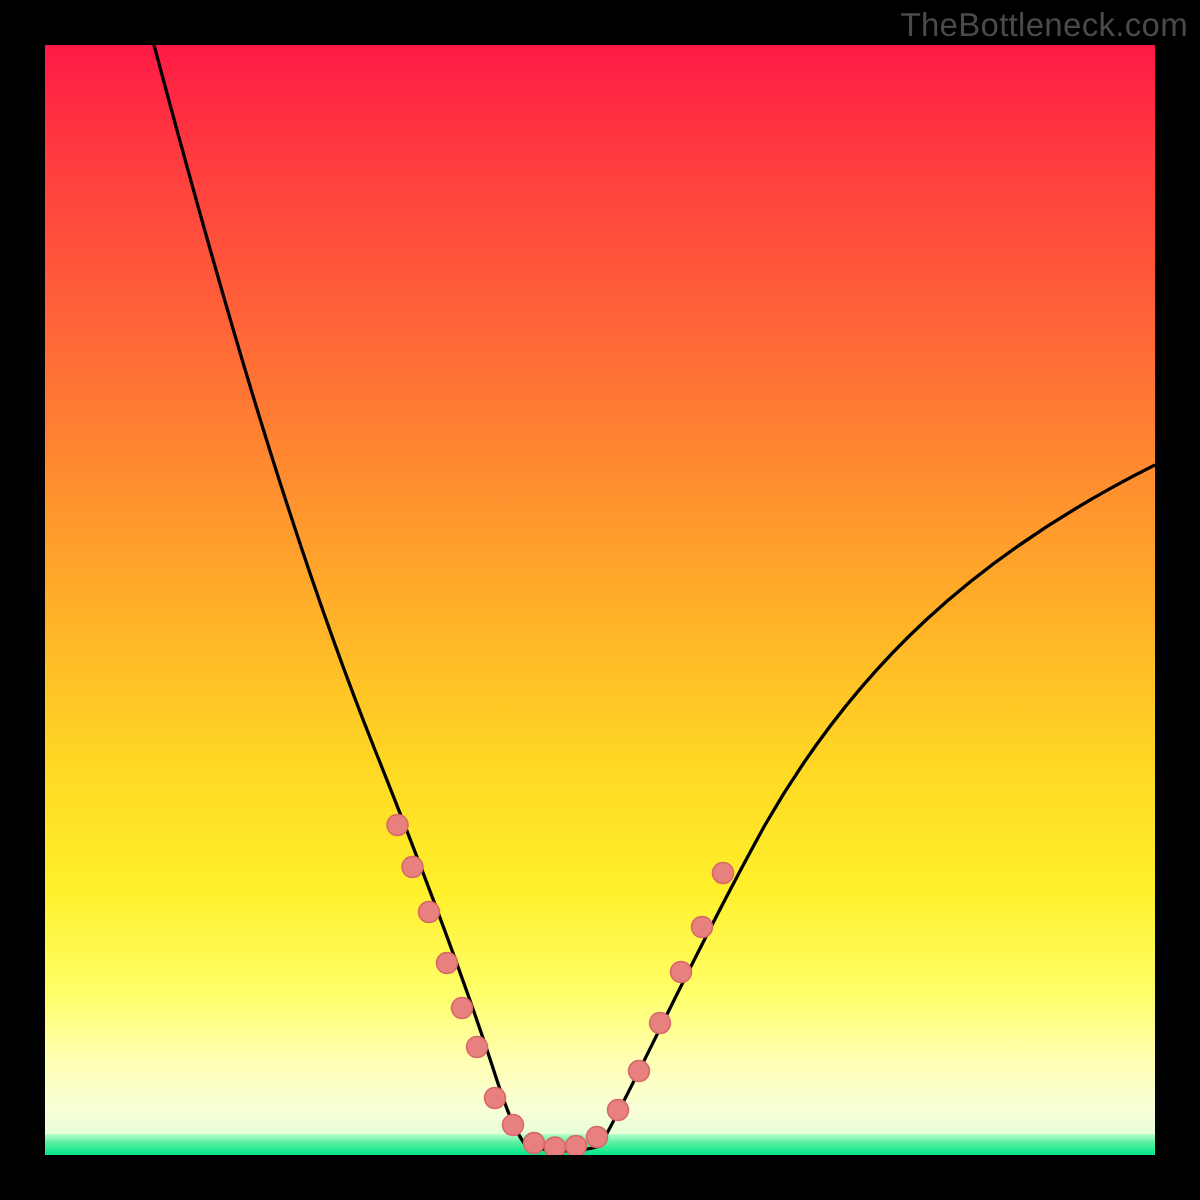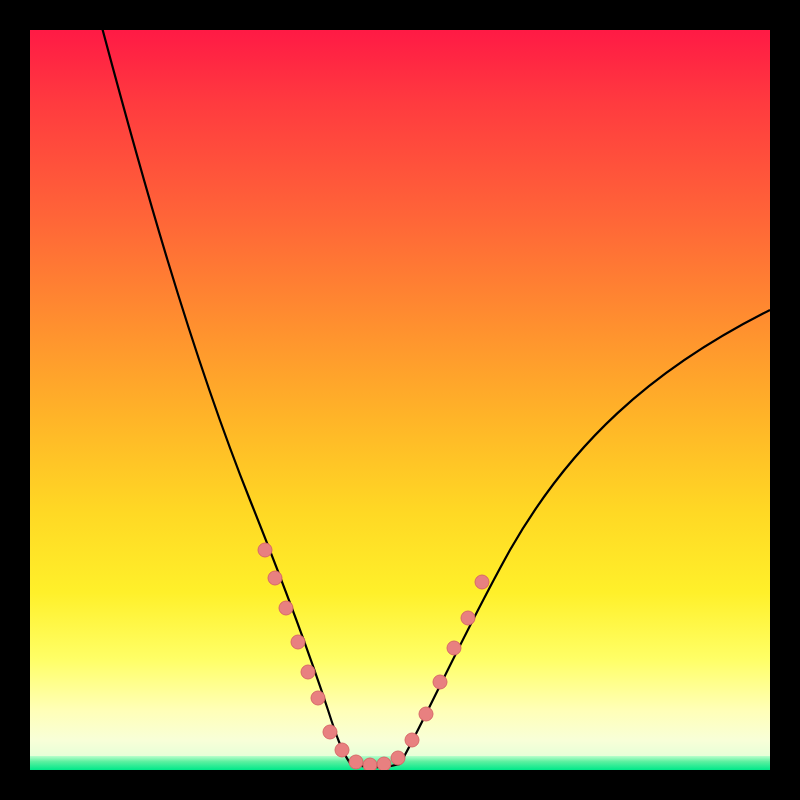--- a/index.html
+++ b/index.html
@@ -115,13 +115,14 @@
         <circle class="dot" cx="382" cy="710" r="7"></circle>
         <circle class="dot" cx="396" cy="684" r="7"></circle>
         <circle class="dot" cx="410" cy="652" r="7"></circle>
         <circle class="dot" cx="424" cy="618" r="7"></circle>
         <circle class="dot" cx="438" cy="588" r="7"></circle>
         <circle class="dot" cx="452" cy="552" r="7"></circle>
       </g>
     </svg>
   </div>
 
+  <div class="watermark">TheBottleneck.com</div>
 </div>
 
 </body></html>

